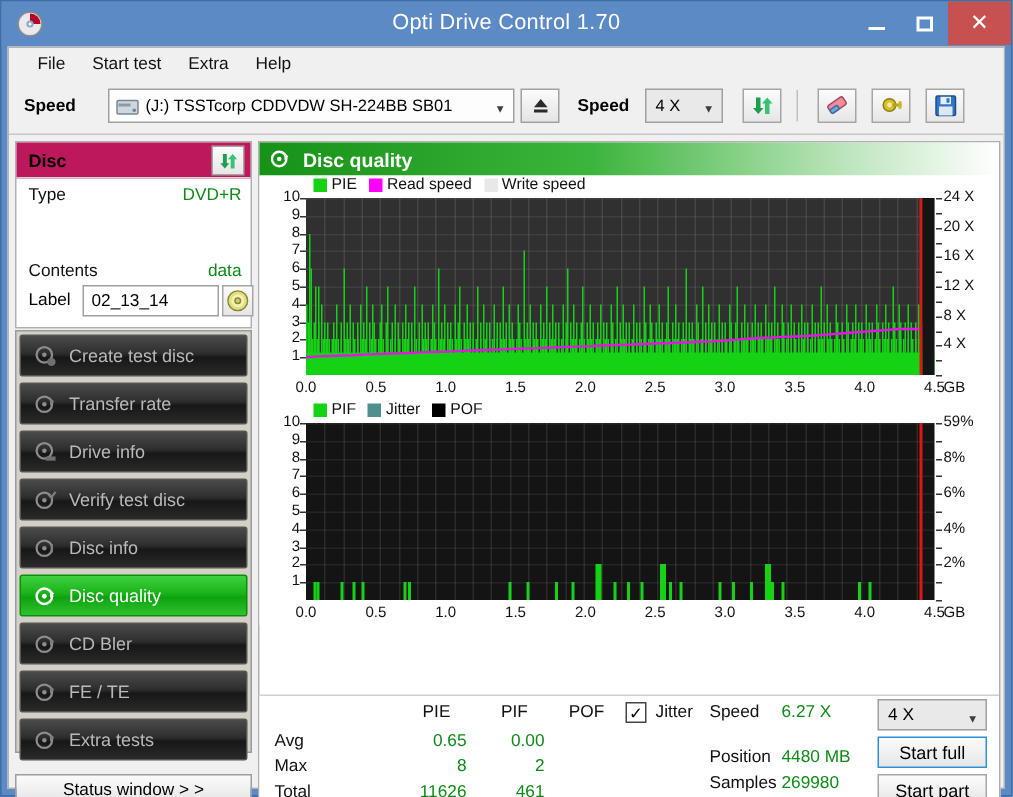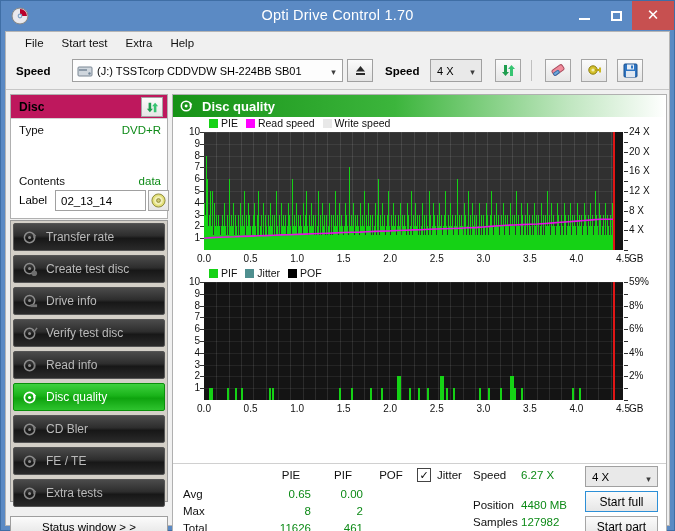--- a/index.html
+++ b/index.html
@@ -317,36 +317,36 @@
             <circle cx="8" cy="8" r="2" fill="#cfcb72" stroke="#8a8536"></circle>
           </svg>
         </div>
       </div>
     </div>
 
     <div class="navlist">
       <div class="navbtn">
         <span class="nicon">
           <svg width="15" height="15" viewBox="0 0 16 16">
+              <circle cx="7" cy="7" r="5.5" fill="none" stroke="#8d8d8d" stroke-width="1.6"></circle>
+              <circle cx="7" cy="7" r="1.6" fill="#8d8d8d"></circle>
+              <circle cx="12" cy="12" r="3" fill="#6f6f6f"></circle>
+            </svg>
+        </span>
+        <span class="nlabel">Create test disc</span>
+      </div>
+      <div class="navbtn">
+        <span class="nicon">
+          <svg width="15" height="15" viewBox="0 0 16 16">
               <circle cx="7" cy="8" r="5.5" fill="none" stroke="#8d8d8d" stroke-width="1.6"></circle>
               <circle cx="7" cy="8" r="1.6" fill="#8d8d8d"></circle>
               <path d="M11 3 l3 3 -3 3z" fill="#7e7e7e"></path>
             </svg>
         </span>
         <span class="nlabel">Transfer rate</span>
-      </div>
-      <div class="navbtn">
-        <span class="nicon">
-          <svg width="15" height="15" viewBox="0 0 16 16">
-              <circle cx="7" cy="7" r="5.5" fill="none" stroke="#8d8d8d" stroke-width="1.6"></circle>
-              <circle cx="7" cy="7" r="1.6" fill="#8d8d8d"></circle>
-              <circle cx="12" cy="12" r="3" fill="#6f6f6f"></circle>
-            </svg>
-        </span>
-        <span class="nlabel">Create test disc</span>
       </div>
       <div class="navbtn">
         <span class="nicon">
           <svg width="15" height="15" viewBox="0 0 16 16">
               <circle cx="7" cy="7" r="5.5" fill="none" stroke="#8d8d8d" stroke-width="1.6"></circle>
               <circle cx="7" cy="7" r="1.6" fill="#8d8d8d"></circle>
               <rect x="8" y="11" width="7" height="3" fill="#6f6f6f"></rect>
             </svg>
         </span>
         <span class="nlabel">Drive info</span>
@@ -362,21 +362,21 @@
         <span class="nlabel">Verify test disc</span>
       </div>
       <div class="navbtn">
         <span class="nicon">
           <svg width="15" height="15" viewBox="0 0 16 16">
               <circle cx="7" cy="8" r="5.5" fill="none" stroke="#8d8d8d" stroke-width="1.6"></circle>
               <circle cx="7" cy="8" r="1.6" fill="#8d8d8d"></circle>
               <rect x="11.5" y="5" width="1.6" height="6" fill="#7e7e7e"></rect>
             </svg>
         </span>
-        <span class="nlabel">Read info</span>
+        <span class="nlabel">Disc info</span>
       </div>
       <div class="navbtn active">
         <span class="nicon">
           <svg width="15" height="15" viewBox="0 0 16 16">
               <circle cx="7" cy="8" r="5.5" fill="none" stroke="#ffffff" stroke-width="1.8"></circle>
               <circle cx="7" cy="8" r="1.7" fill="#ffffff"></circle>
               <path d="M11 3 l3 3 -3 3z" fill="#ffffff"></path>
             </svg>
         </span>
         <span class="nlabel">Disc quality</span>
@@ -1212,21 +1212,21 @@
 
         <div class="st" style="left:10px; top:58px;">Total</div>
         <div class="stv" style="left:88px; top:58px; width:50px;">11626</div>
         <div class="stv" style="left:150px; top:58px; width:40px;">461</div>
 
         <div class="st" style="left:300px; top:5px;">Speed</div>
         <div class="stv" style="left:348px; top:5px; width:56px; text-align:left;">6.27 X</div>
         <div class="st" style="left:300px; top:35px;">Position</div>
         <div class="stv" style="left:348px; top:35px; width:62px; text-align:left;">4480 MB</div>
         <div class="st" style="left:300px; top:52px;">Samples</div>
-        <div class="stv" style="left:348px; top:52px; width:62px; text-align:left;">127982</div>
+        <div class="stv" style="left:348px; top:52px; width:62px; text-align:left;">269980</div>
 
         <div class="sel-combo" style="left:412px; top:2px; width:73px; height:21px;">
           <span>4 X</span>
           <span class="combo-arrow">▾</span>
         </div>
         <div class="abtn primary" style="left:412px; top:27px; width:73px; height:21px;">Start full</div>
         <div class="abtn" style="left:412px; top:52px; width:73px; height:21px;">Start part</div>
       </div>
     </div>
 

